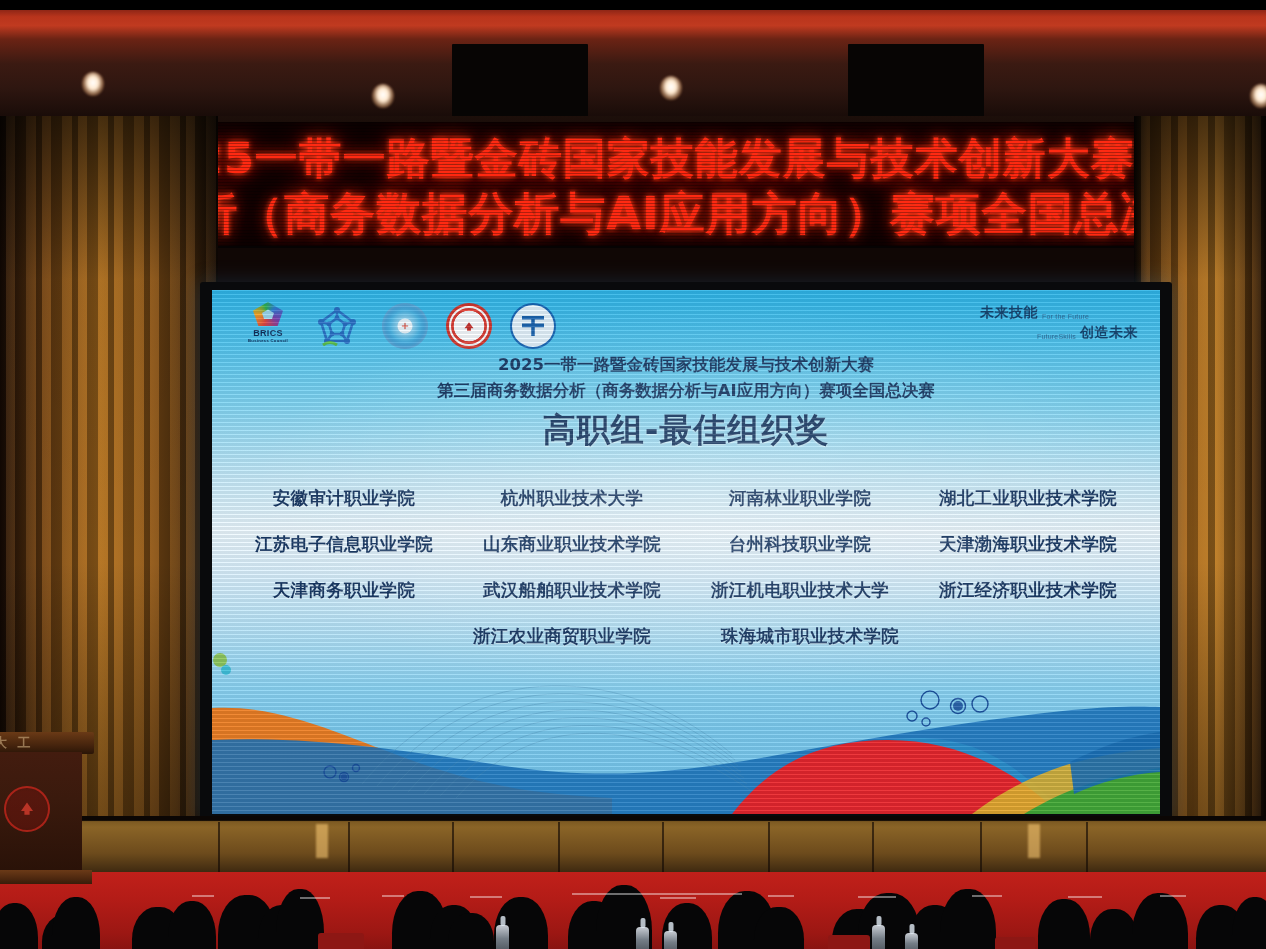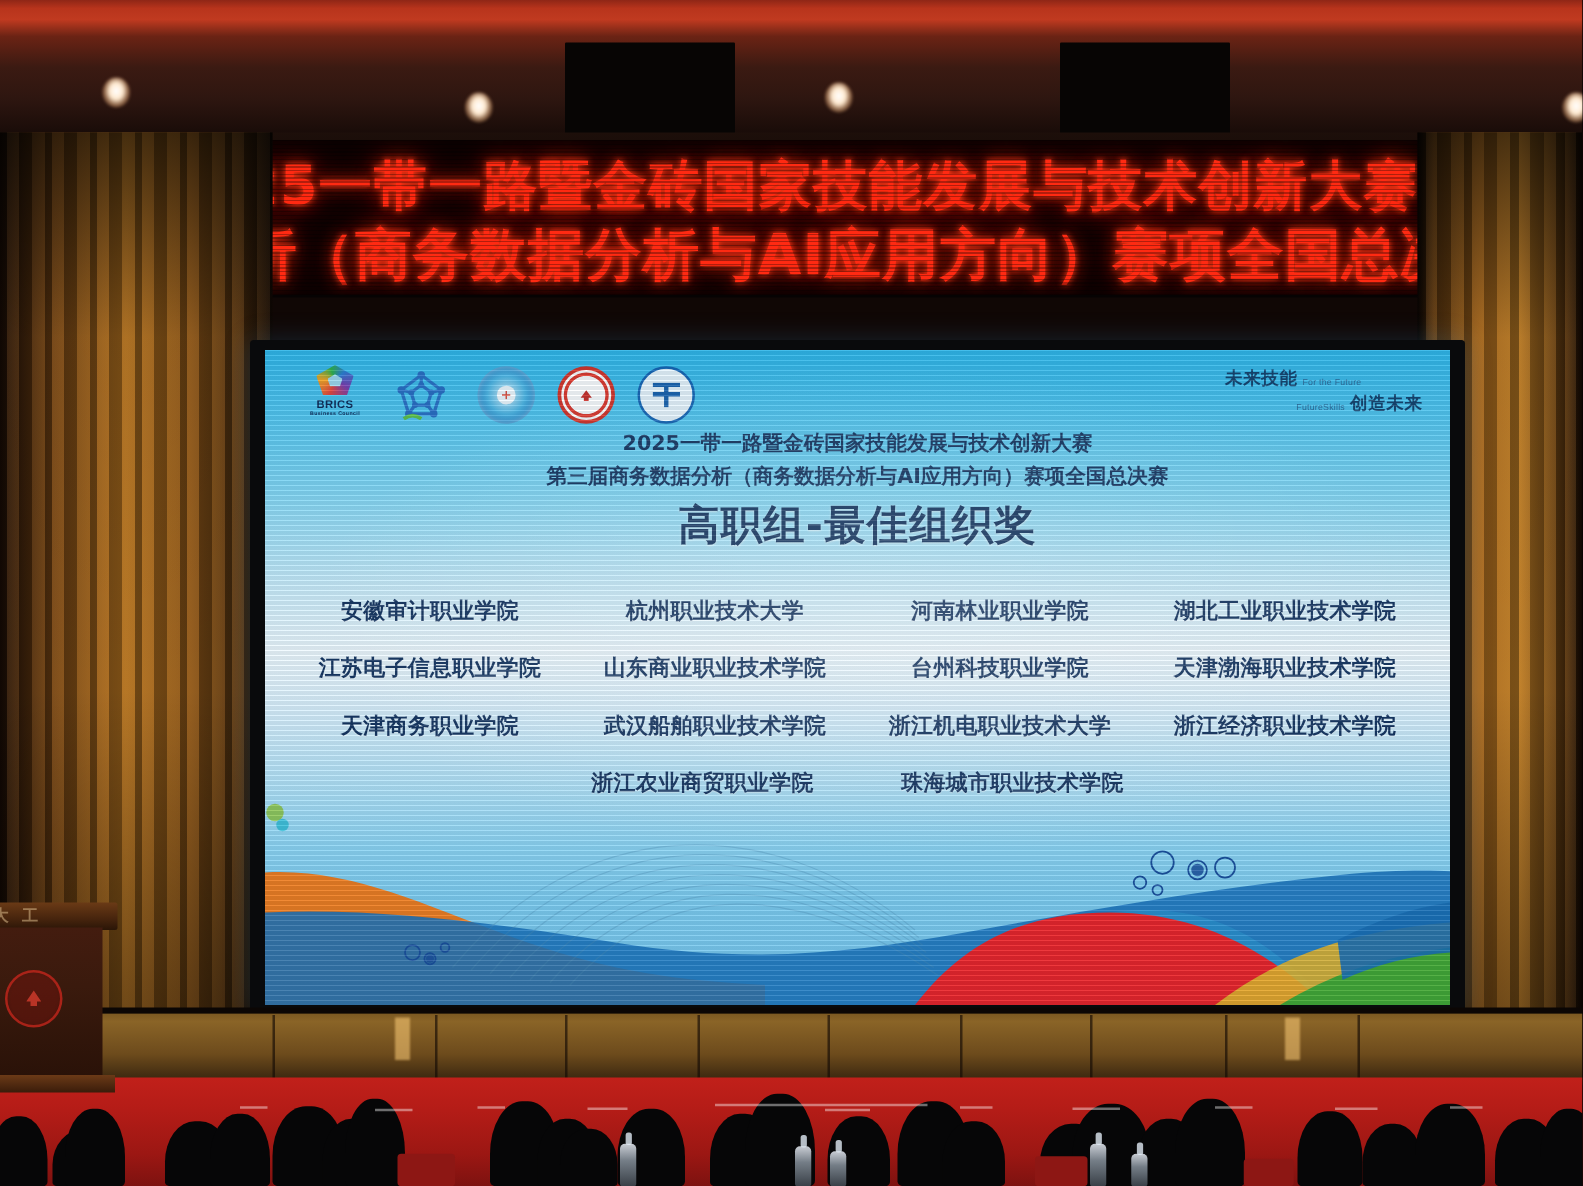--- a/index.html
+++ b/index.html
@@ -3,21 +3,21 @@
 <meta charset="utf-8">
 <style>
   * { margin:0; padding:0; box-sizing:border-box; }
   html,body { background:#000; }
   body {
     width:1266px; height:949px; overflow:hidden; position:relative;
     font-family:"Liberation Sans","DejaVu Sans",sans-serif;
   }
 
   
-  #hall { position:absolute; inset:0; background:#100705; }
+  #hall { position:absolute; inset:0; background:#100705;margin-top:10px; }
 
   
   .ceiling {
     position:absolute; left:0; top:0; width:1266px; height:112px;
     background:linear-gradient(180deg,#8f2616 0%,#b8341c 6%,#c03a20 14%,#6b2314 26%,#3b1a12 48%,#2e1610 70%,#150a07 100%);
   }
   .ceiling-panel {
     position:absolute; top:34px; width:136px; height:78px;
     background:#070504; border-radius:1px;
   }

